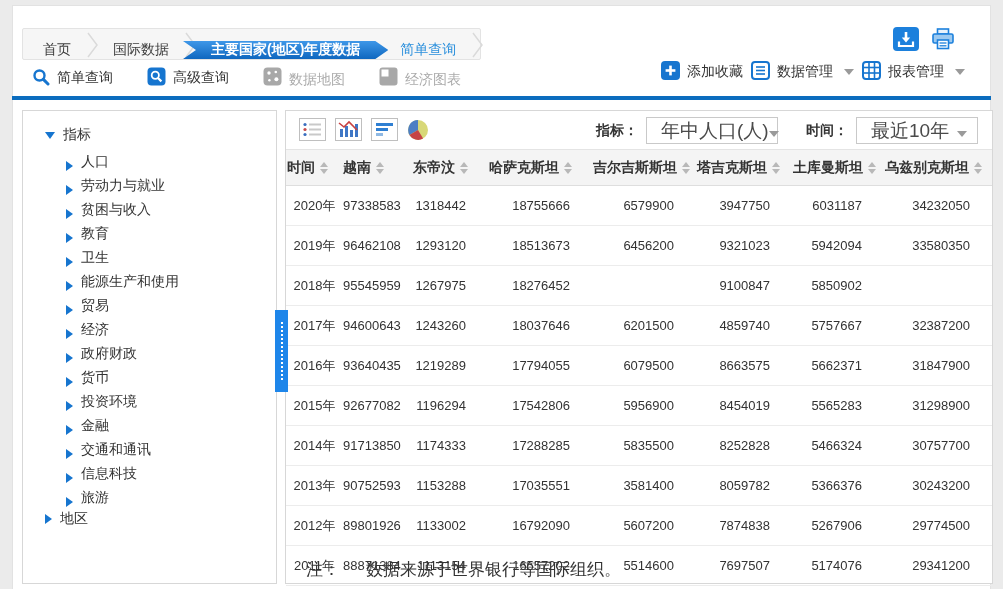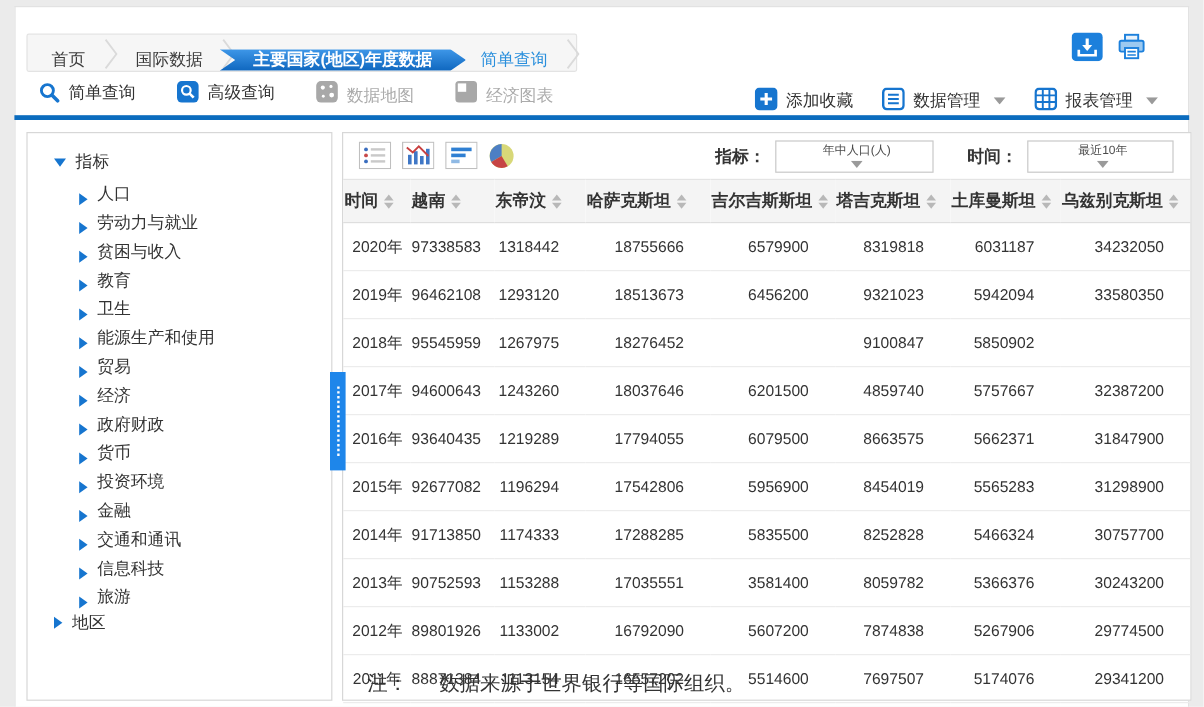--- a/index.html
+++ b/index.html
@@ -24,21 +24,21 @@
     color:#fff;font-weight:bold;padding:0 28px;margin:0 -8px;z-index:3;
     clip-path:polygon(0 0,calc(100% - 13px) 0,100% 50%,calc(100% - 13px) 100%,0 100%,13px 50%);
   }
   .crumb.current{color:#2a8fdc;}
   .crumb-sep{display:flex;align-items:center;margin:0 -6px 0 -4px;}
 
   
   .toolbar-left{position:absolute;left:32px;top:61px;height:34px;display:flex;align-items:center;gap:34px;z-index:3;}
   .tbtn{display:flex;align-items:center;gap:7px;font-size:14px;color:#333;cursor:pointer;white-space:nowrap;}
   .tbtn.disabled{color:#ababab;cursor:default;align-items:flex-end;}
-  .toolbar-right{position:absolute;right:38px;top:61px;height:34px;display:flex;align-items:flex-end;gap:24px;z-index:3;}
+  .toolbar-right{position:absolute;right:38px;top:61px;height:34px;display:flex;align-items:flex-start;gap:8px;z-index:3;}
   .tbtn .caret{margin-left:4px;display:inline-flex;}
   .underline{position:absolute;left:12px;top:96px;width:979px;height:4px;background:#0b6cbe;z-index:2;}
 
   
   .sidebar{position:absolute;left:22px;top:110px;width:253px;height:472px;background:#fff;border:1px solid #d7d7d7;overflow:hidden;}
   .tree{padding-top:12px;}
   .tree-row{height:24px;display:flex;align-items:center;font-size:14px;color:#333;cursor:pointer;white-space:nowrap;}
   .tree-row.root{padding-left:22px;}
   .tree-row.child{padding-left:43px;align-items:flex-end;}
   .tri{width:0;height:0;margin-right:8px;flex:none;}
@@ -51,21 +51,21 @@
 
   
   .main{position:absolute;left:285px;top:110px;width:706px;height:472px;background:#fff;border:1px solid #d7d7d7;}
   .controls{position:relative;height:38px;}
   .view-modes{position:absolute;left:13px;top:7px;display:flex;align-items:center;gap:9px;}
   .vbtn{display:flex;align-items:center;justify-content:center;cursor:pointer;}
   .filters{position:absolute;right:14px;top:6px;display:flex;align-items:center;}
   .flabel{font-size:14px;font-weight:bold;color:#333;margin-right:8px;white-space:nowrap;}
   .flabel.time{margin-left:28px;}
   .select{display:flex;align-items:center;justify-content:space-between;height:25px;border:1px solid #c9c9c9;background:#fff;
-    padding:0 10px 0 14px;font-size:10px;color:#4a4a4a;cursor:pointer;white-space:nowrap;flex-direction:column;}
+    padding:0 10px 0 14px;font-size:19px;color:#4a4a4a;cursor:pointer;white-space:nowrap;}
   .select.indicator{width:106px;}
   .select.time{width:96px;}
 
   
   table.data{width:100%;border-collapse:collapse;table-layout:fixed;}
   table.data col.c0{width:56px}  table.data col.c1{width:70px}
   table.data col.c2{width:76px}  table.data col.c3{width:104px}
   table.data col.c4{width:104px} table.data col.c5{width:96px}
   table.data col.c6{width:92px}
   table.data th{
@@ -372,21 +372,21 @@
           <th><span class="th-label">乌兹别克斯坦</span><span class="sort"><i class="s-up"></i><i class="s-down"></i></span></th>
         </tr>
       </thead>
     <tbody>
         <tr>
           <td class="time">2020年</td>
           <td>97338583</td>
           <td>1318442</td>
           <td>18755666</td>
           <td>6579900</td>
-          <td>8319818</td>
+          <td>3947750</td>
           <td>6031187</td>
           <td>34232050</td>
         </tr>
         <tr>
           <td class="time">2019年</td>
           <td>96462108</td>
           <td>1293120</td>
           <td>18513673</td>
           <td>6456200</td>
           <td>9321023</td>

